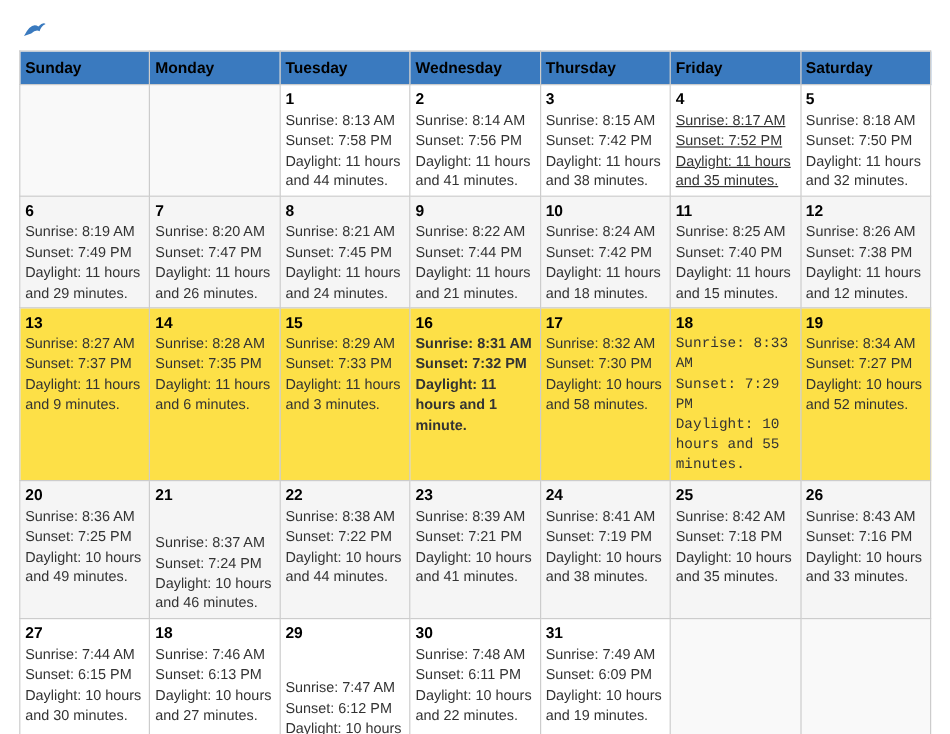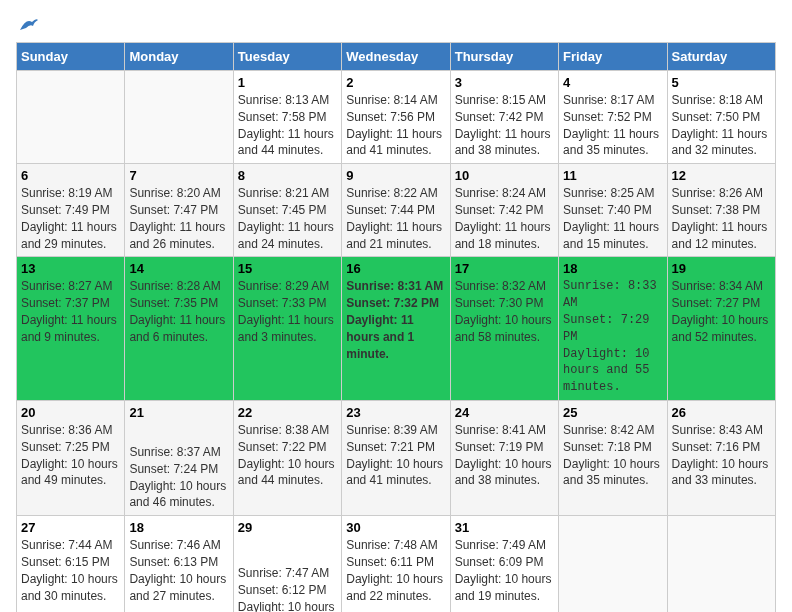--- a/index.html
+++ b/index.html
@@ -33,21 +33,21 @@
       font-size: 16px;
       color: #555;
     }
     .calendar {
       width: 100%;
       border-collapse: collapse;
       font-size: 11px;
     }
     .calendar th {
       background-color: #3a7abf;
-      color: #ffffff;
+      color: #000000;
       padding: 6px 4px;
       text-align: left;
       font-size: 13px;
       font-weight: bold;
       border: 1px solid #ccc;
     }
     .calendar td {
       border: 1px solid #ccc;
       vertical-align: top;
       padding: 4px;
@@ -117,21 +117,21 @@
 Daylight: 11 hours and 41 minutes.</div>
         </td>
         <td>
           <span class="day-number">3</span>
           <div class="day-info" style="white-space: pre-line;">Sunrise: 8:15 AM
 Sunset: 7:42 PM
 Daylight: 11 hours and 38 minutes.</div>
         </td>
         <td>
           <span class="day-number">4</span>
-          <div class="day-info" style="white-space: pre-line;">Sunrise: 8:17 AM
+          <div class="day-info" style="white-space: pre-line; text-decoration: underline;">Sunrise: 8:17 AM
 Sunset: 7:52 PM
 Daylight: 11 hours and 35 minutes.</div>
         </td>
         <td>
           <span class="day-number">5</span>
           <div class="day-info" style="white-space: pre-line;">Sunrise: 8:18 AM
 Sunset: 7:50 PM
 Daylight: 11 hours and 32 minutes.</div>
         </td>
       </tr>
@@ -172,21 +172,21 @@
 Sunset: 7:40 PM
 Daylight: 11 hours and 15 minutes.</div>
         </td>
         <td>
           <span class="day-number">12</span>
           <div class="day-info" style="white-space: pre-line;">Sunrise: 8:26 AM
 Sunset: 7:38 PM
 Daylight: 11 hours and 12 minutes.</div>
         </td>
       </tr>
-      <tr style="background: #22c55e; margin-top: 24px;">
+      <tr style="background: #fde047; margin-top: 24px;">
         <td>
           <span class="day-number">13</span>
           <div class="day-info" style="white-space: pre-line;">Sunrise: 8:27 AM
 Sunset: 7:37 PM
 Daylight: 11 hours and 9 minutes.</div>
         </td>
         <td>
           <span class="day-number">14</span>
           <div class="day-info" style="white-space: pre-line;">Sunrise: 8:28 AM
 Sunset: 7:35 PM

